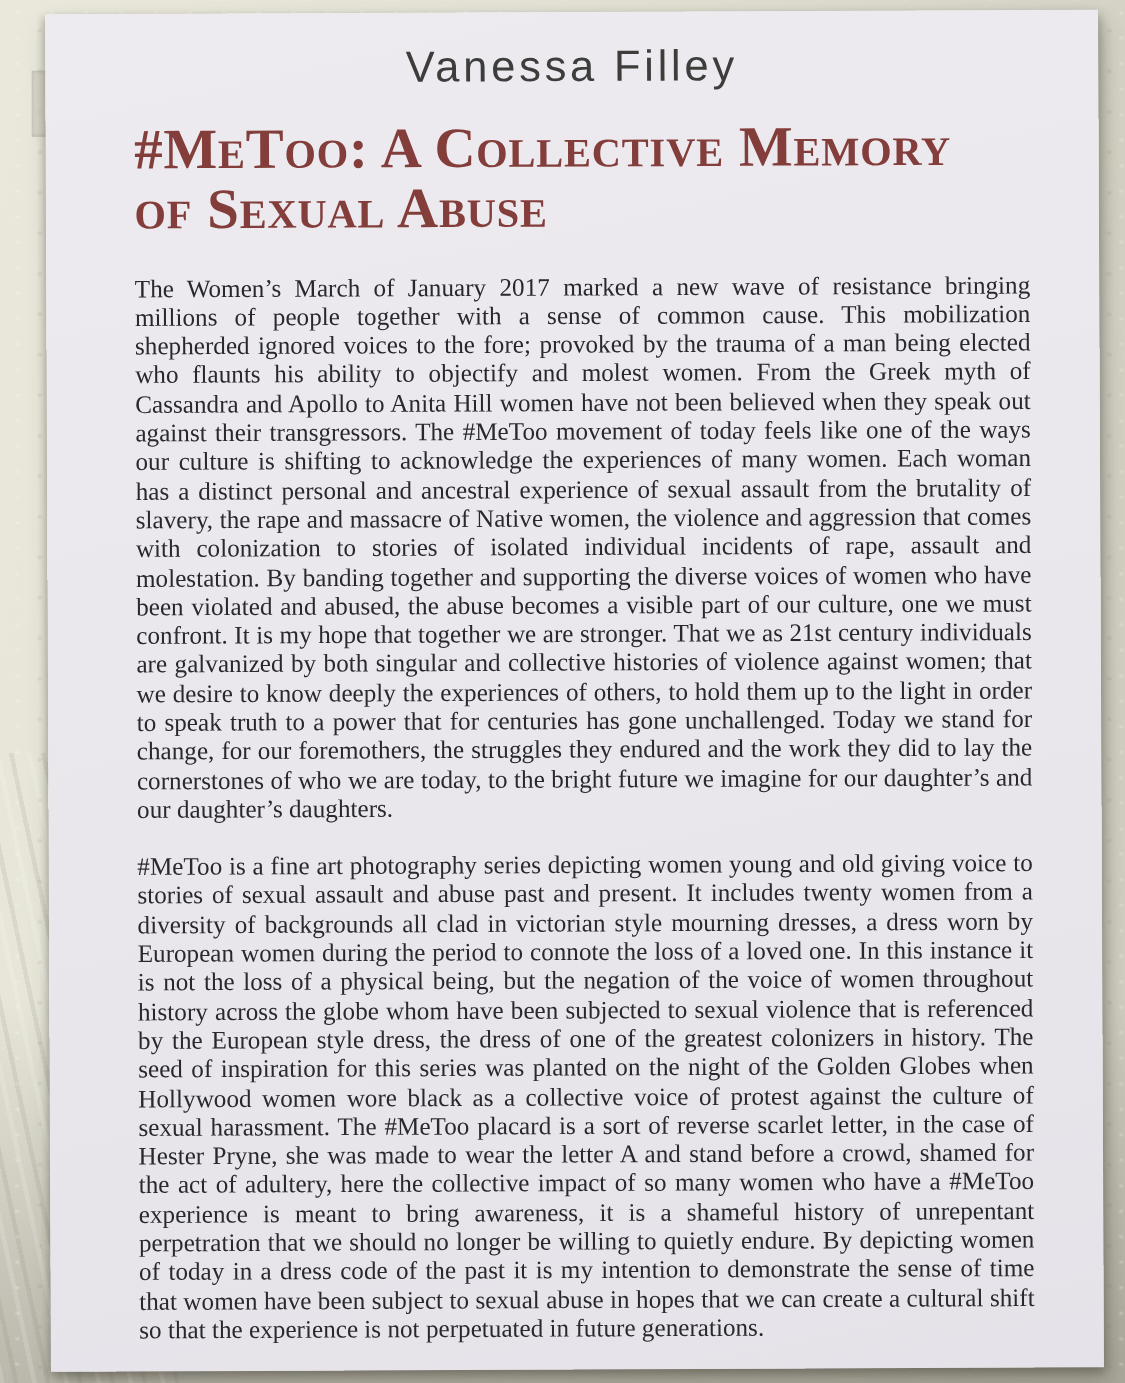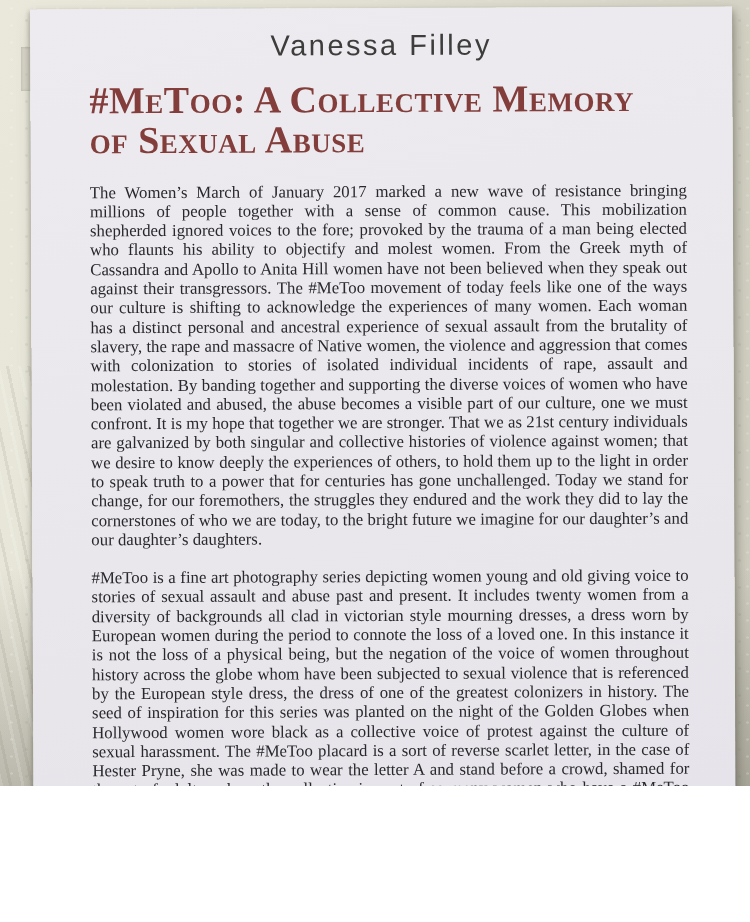--- a/index.html
+++ b/index.html
@@ -1,19 +1,19 @@
 <!DOCTYPE html>
 <html><head>
 <meta charset="utf-8">
 <style>
   html, body { margin: 0; padding: 0; }
   #stage {
     position: relative;
     width: 750px;
-    height: 786px;
+    height: 922px;
     overflow: hidden;
     font-family: "Liberation Serif", serif;
   }
   
   .wall {
     position: absolute;
     inset: 0;
     background:
       linear-gradient(to bottom, rgba(0,0,0,0) 72%, rgba(85,80,70,0.30) 100%),
       linear-gradient(100deg, #e9e8db 0%, #e2e1d4 40%, #d8d7c9 70%, #cfcec0 100%);

